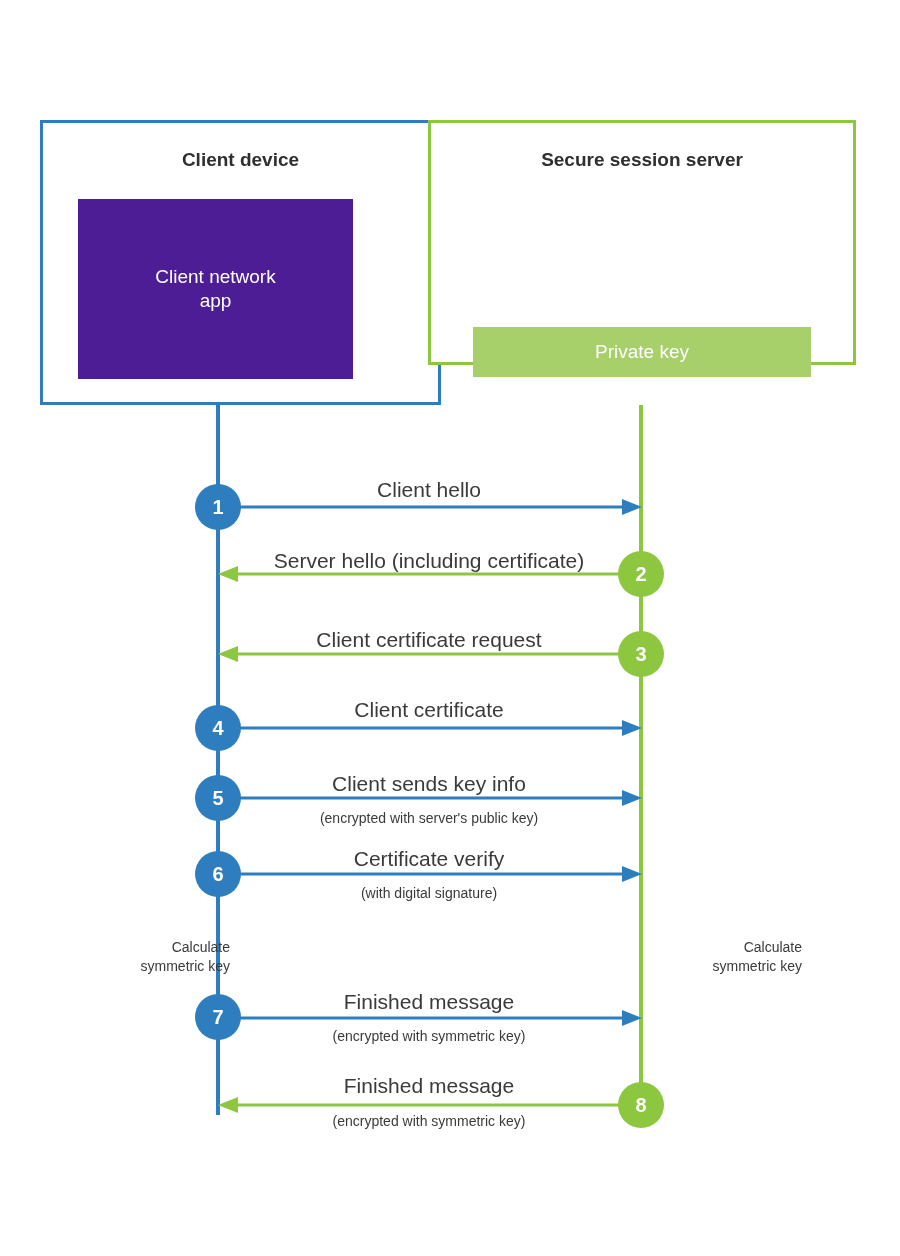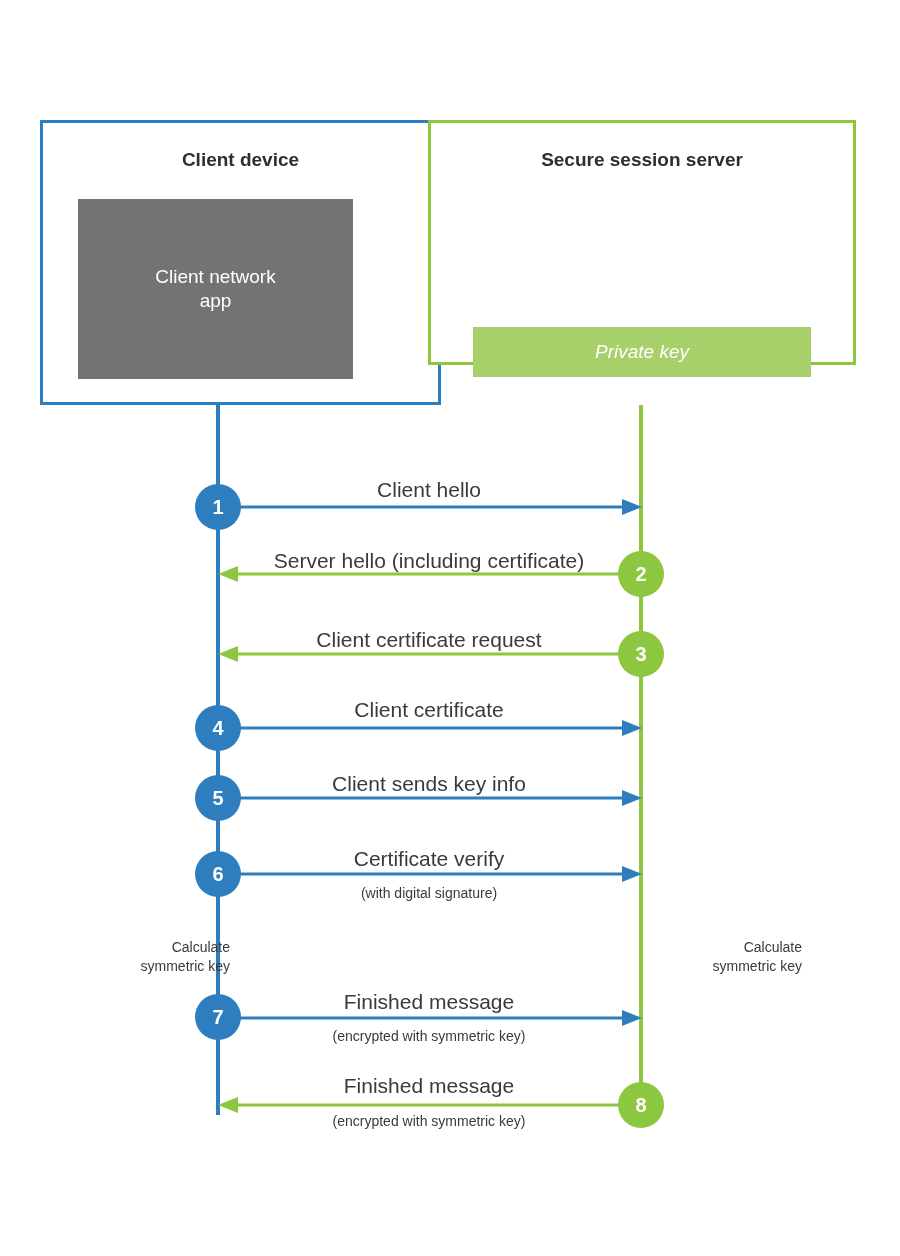--- a/index.html
+++ b/index.html
@@ -61,21 +61,21 @@
     font-size: 19px;
     font-weight: bold;
     color: #2f2f2f;
   }
   .client-app-block {
     position: absolute;
     left: 35px;
     top: 76px;
     width: 275px;
     height: 180px;
-    background: #737373;
+    background: #4c1d95;
     color: #ffffff;
     font-size: 19px;
     display: flex;
     align-items: center;
     justify-content: center;
     text-align: center;
     line-height: 1.28;
     white-space: pre-line;
   }
   .server-module {
@@ -86,21 +86,21 @@
     background: #a8d06a;
     color: #ffffff;
     font-size: 19px;
     display: flex;
     align-items: center;
     justify-content: center;
     text-align: center;
   }
   .server-module.m0 { top: 80px; }
   .server-module.m1 { top: 142px; }
-  .server-module.m2 { top: 204px; font-style: italic; }
+  .server-module.m2 { top: 204px; }
 
   
   .lifeline {
     position: absolute;
     width: 4px;
   }
   .lifeline.client-line {
     left: 216px;
     top: 405px;
     height: 710px;
@@ -215,20 +215,21 @@
   </div>
   <div class="step-circle blue" style="left:195px; top:705px;">4</div>
 
   <div class="msg-label" style="left:218px; top:772px; width:422px;">Client sends key info</div>
   <div class="msg-arrow" style="left:218px; top:789px;">
     <svg width="424" height="18" viewBox="0 0 424 18">
       <line x1="0" y1="9" x2="408" y2="9" stroke="#2e7ebf" stroke-width="3"></line>
       <polygon points="424,9 404,1 404,17" fill="#2e7ebf"></polygon>
     </svg>
   </div>
+  <div class="msg-sublabel" style="left:218px; top:810px; width:422px;">(encrypted with server's public key)</div>
   <div class="step-circle blue" style="left:195px; top:775px;">5</div>
 
   <div class="msg-label" style="left:218px; top:847px; width:422px;">Certificate verify</div>
   <div class="msg-arrow" style="left:218px; top:865px;">
     <svg width="424" height="18" viewBox="0 0 424 18">
       <line x1="0" y1="9" x2="408" y2="9" stroke="#2e7ebf" stroke-width="3"></line>
       <polygon points="424,9 404,1 404,17" fill="#2e7ebf"></polygon>
     </svg>
   </div>
   <div class="msg-sublabel" style="left:218px; top:885px; width:422px;">(with digital signature)</div>

